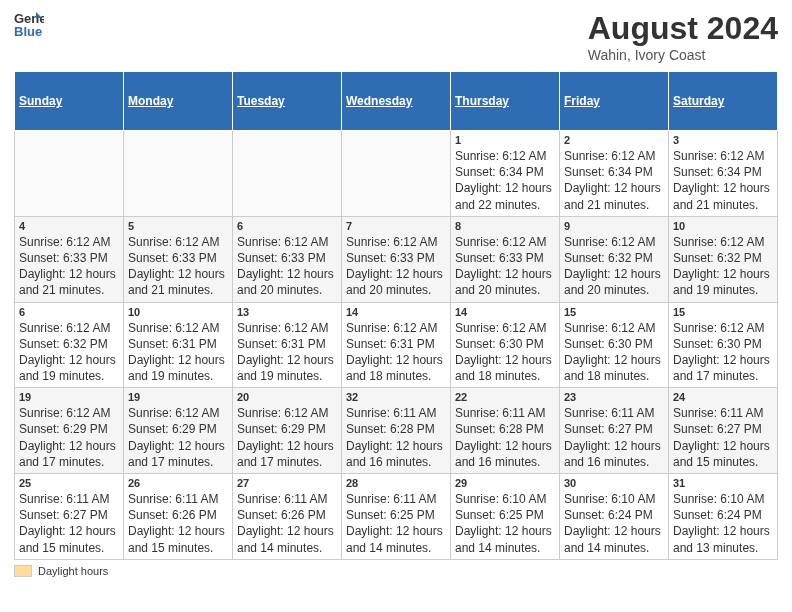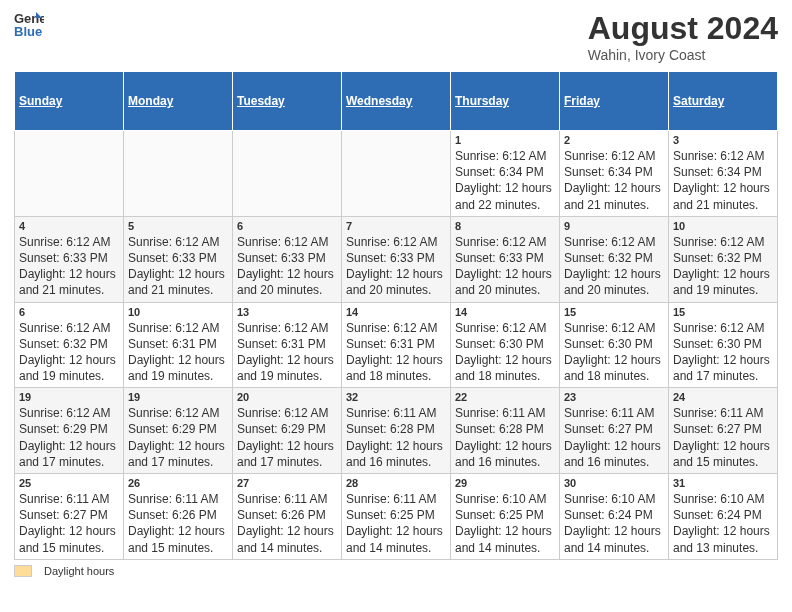--- a/index.html
+++ b/index.html
@@ -78,21 +78,21 @@
       font-size: 12px;
       line-height: 1.35;
       color: #333;
     }
     .empty {
       background: #fafafa !important;
     }
     .legend {
       display: flex;
       align-items: center;
-      gap: 12px;
+      gap: 6px;
       margin-top: 5px;
       font-size: 11px;
       color: #333;
     }
     .legend-box {
       width: 18px;
       height: 12px;
       background: #ffdd99;
       border: 1px solid #ccc;
       display: inline-block;

